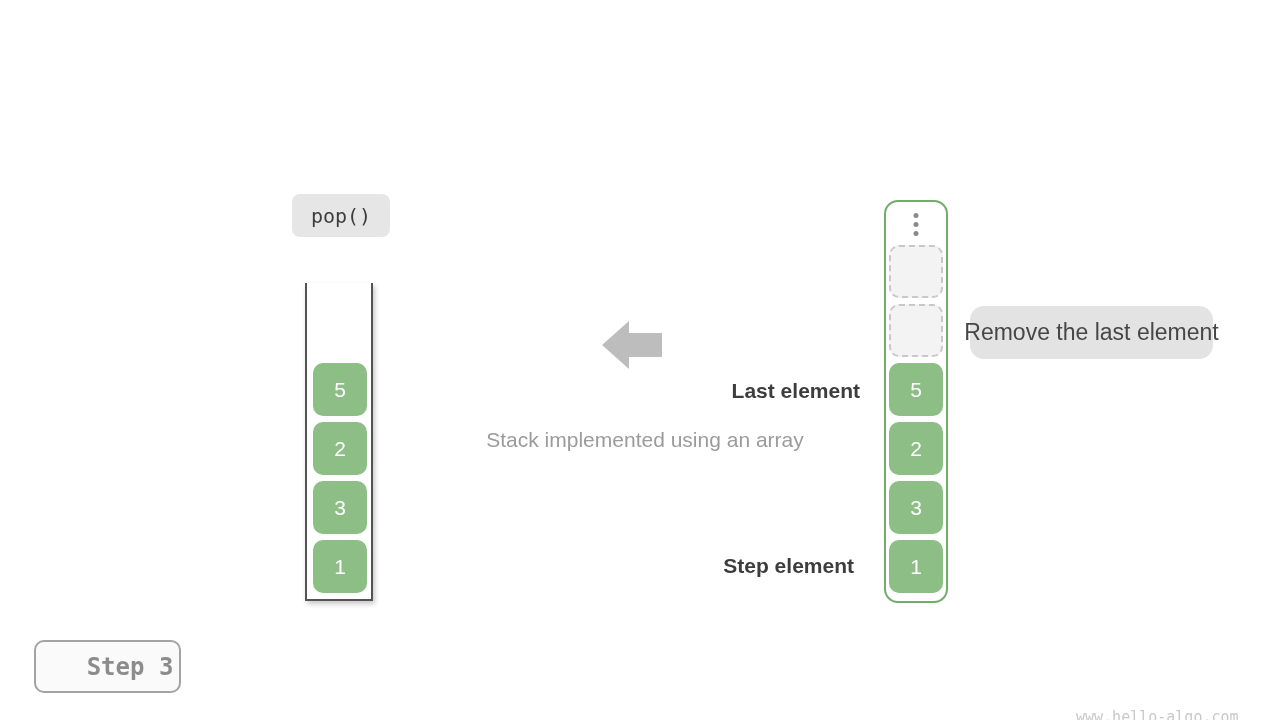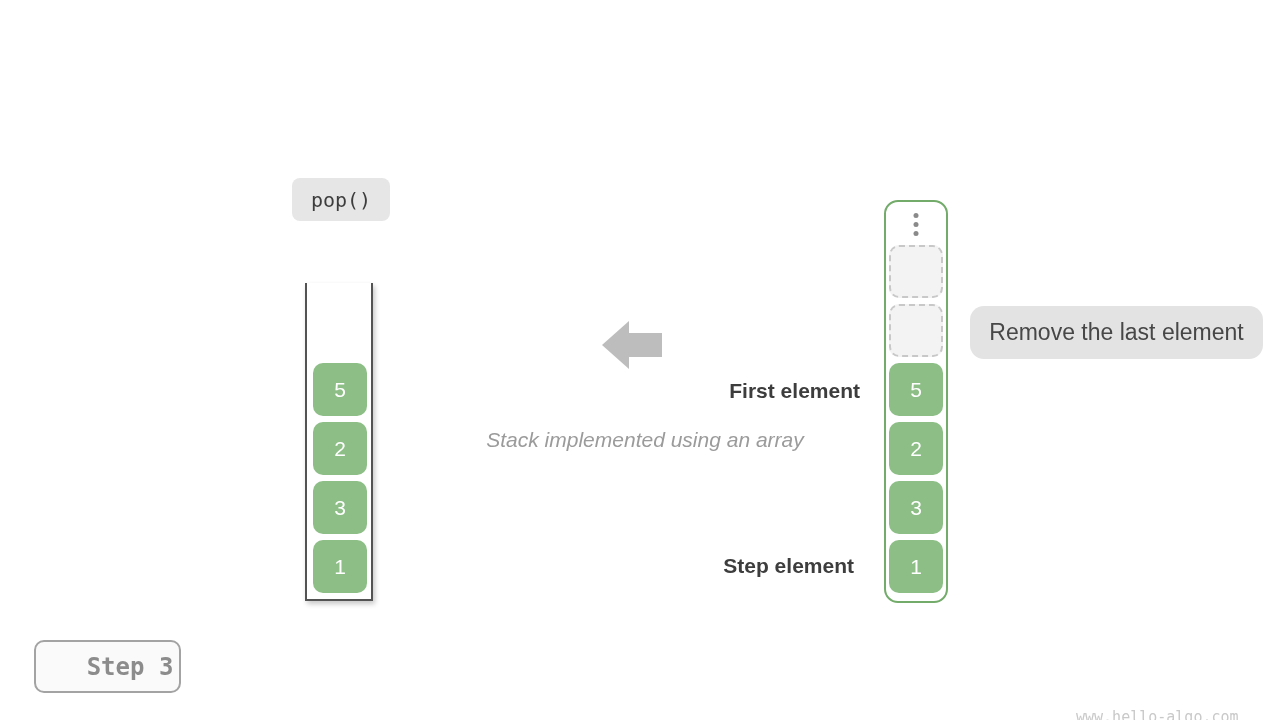--- a/index.html
+++ b/index.html
@@ -8,21 +8,21 @@
     width: 1280px;
     height: 720px;
     background: #ffffff;
     font-family: "Liberation Sans", sans-serif;
     overflow: hidden;
   }
 
   
   .op-label {
     position: absolute;
-    left: 292px; top: 178px;
+    left: 292px; top: 194px;
     width: 98px; height: 43px;
     background: #e6e6e6;
     border-radius: 8px;
     display: flex; align-items: center; justify-content: center;
     font-family: "DejaVu Sans Mono", monospace;
     font-size: 20px;
     color: #3d3d3d;
   }
 
   
@@ -71,21 +71,20 @@
   .last-element { left: 620px; top: 379px; }
   .first-element { left: 614px; top: 554px; }
 
   .caption {
     position: absolute;
     left: 440px; top: 428px;
     width: 410px;
     text-align: center;
     font-size: 21px;
     color: #9b9b9b;
-    font-style: italic;
   }
 
   
   .array-view {
     position: absolute;
     left: 884px; top: 200px;
     width: 64px; height: 403px;
     box-sizing: border-box;
     border: 2px solid #72ab6a;
     border-radius: 14px;
@@ -114,21 +113,21 @@
     border-radius: 10px;
     background: #f3f3f3;
   }
   .slot-a { top: 43px; }
   .slot-b { top: 102px; }
 
   
   .remove-note {
     position: absolute;
     left: 970px; top: 306px;
-    width: 293px; height: 53px;
+    width: 243px; height: 53px;
     background: #e3e3e3;
     border-radius: 14px;
     display: flex; align-items: center; justify-content: center;
     font-size: 23px;
     color: #474747;
     white-space: nowrap;
   }
 
   
   .step-btn {
@@ -166,21 +165,21 @@
     <div class="cell sv-0">5</div>
     <div class="cell sv-1">2</div>
     <div class="cell sv-2">3</div>
     <div class="cell sv-3">1</div>
   </div>
 
   <svg class="arrow-left" viewBox="0 0 60 48" xmlns="http://www.w3.org/2000/svg">
     <polygon points="0,24 27,0 27,12 60,12 60,36 27,36 27,48" fill="#bdbdbd"></polygon>
   </svg>
 
-  <div class="annotation last-element">First element</div>
+  <div class="annotation last-element">Last element</div>
   <div class="caption">Stack implemented using an array</div>
   <div class="annotation first-element">Step element</div>
 
   <div class="array-view">
     <div class="dots">
       <span class="dot"></span>
       <span class="dot"></span>
       <span class="dot"></span>
     </div>
     <div class="slot-empty slot-a"></div>

